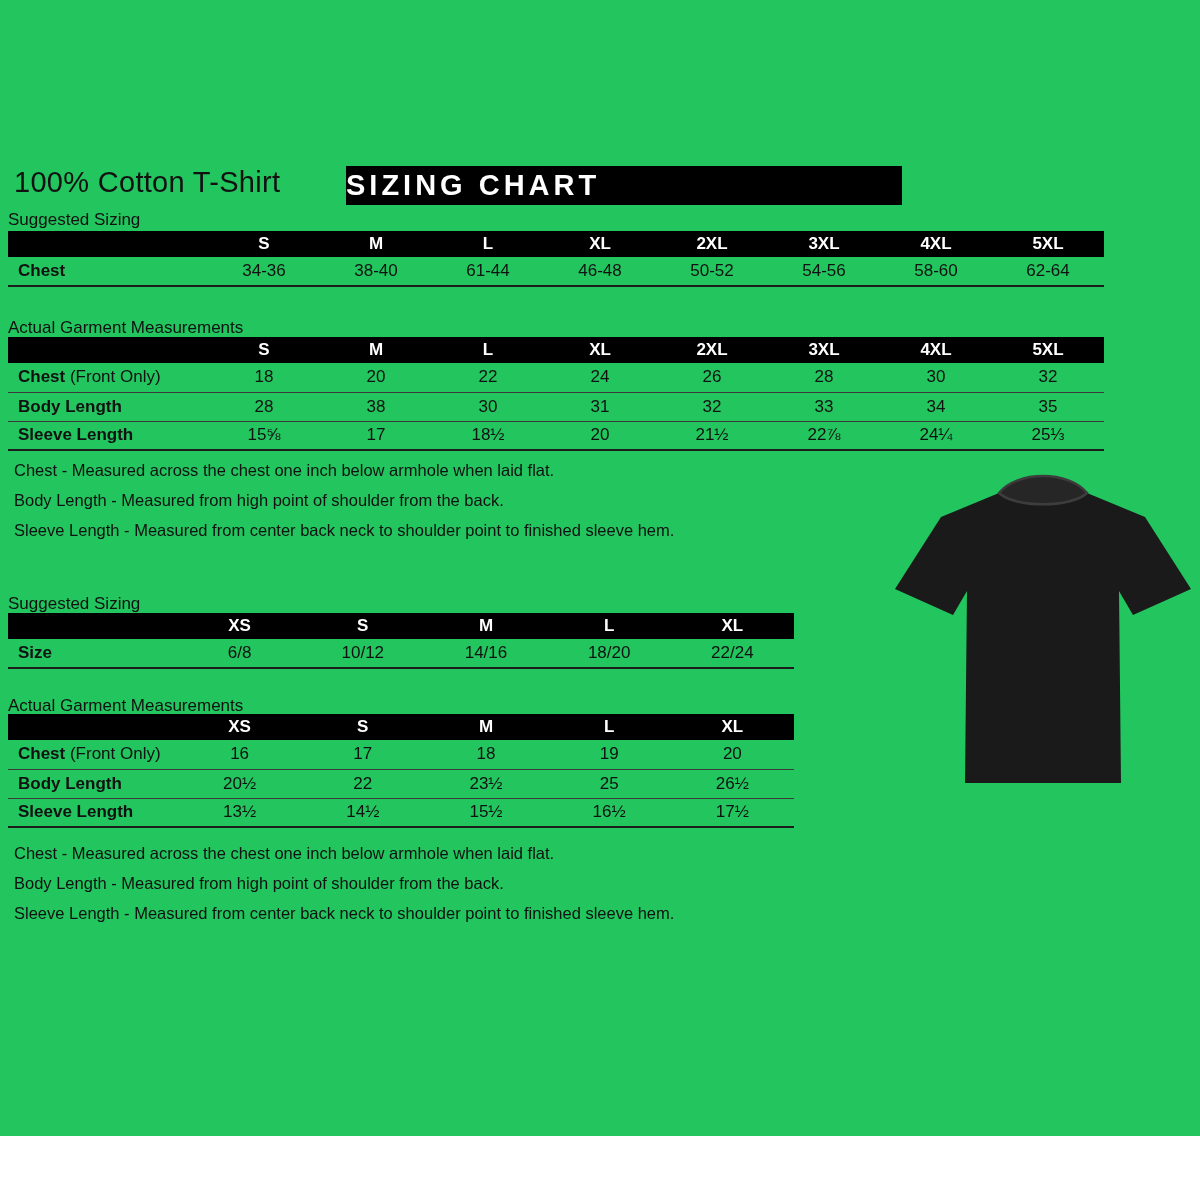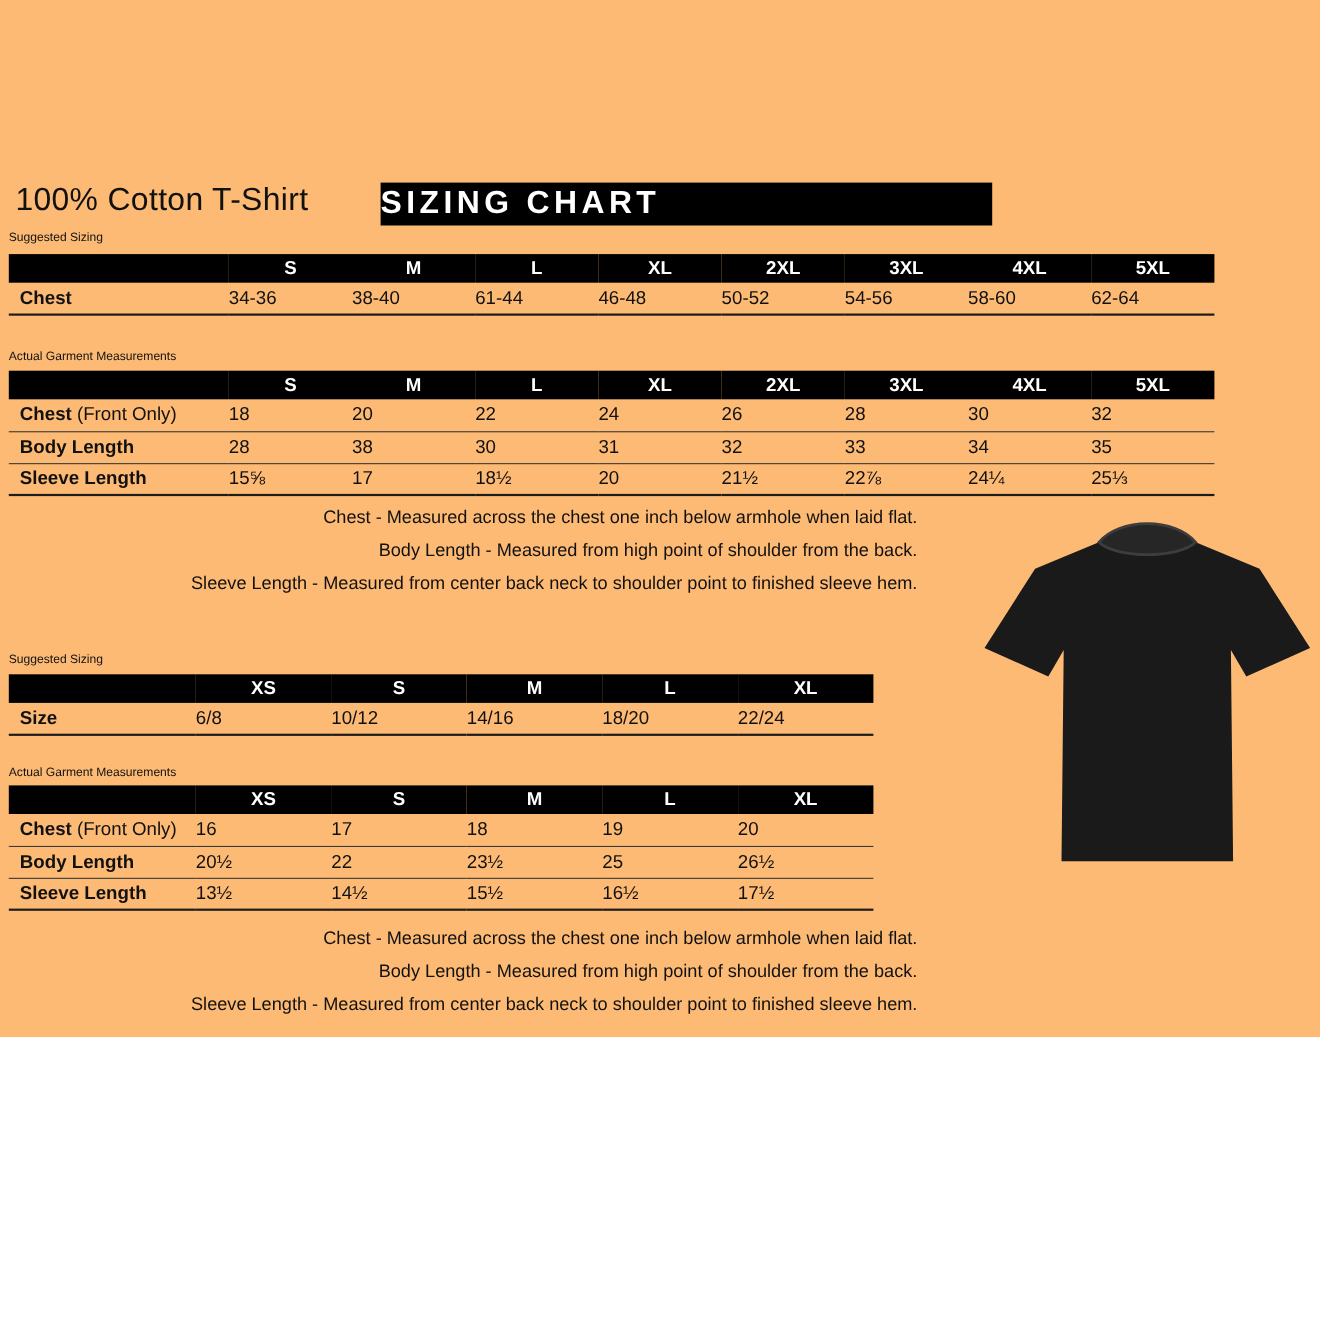--- a/index.html
+++ b/index.html
@@ -1,52 +1,52 @@
 <!DOCTYPE html>
 <html><head>
 <meta charset="utf-8">
 <style>
   * { margin:0; padding:0; box-sizing:border-box; }
   html,body { background:#fff; }
   .page {
-    position:relative; width:1200px; height:943px; background:#fdba74;
+    position:relative; width:1200px; height:1136px; background:#22c55e;
     font-family:"Liberation Sans", sans-serif; color:#111; overflow:hidden;
   }
   .adult-title {
     position:absolute; left:14px; top:166px;
     font-size:29px; font-weight:400; letter-spacing:0.3px; color:#111;
   }
   .banner {
     position:absolute; left:346px; top:166px; width:556px; height:39px;
     background:#000; color:#fff; display:flex; align-items:center; 
     font-size:29px; font-weight:700; letter-spacing:4px;
   }
-  .section-label { position:absolute; font-size:11px; color:#111; }
+  .section-label { position:absolute; font-size:17px; color:#111; }
   .youth-title {
     position:absolute; left:4px; top:551px;
     font-size:26px; font-weight:700; color:#111;
   }
   table.sizes-table {
     position:absolute; border-collapse:collapse; table-layout:fixed;
     font-size:17px; border-bottom:2px solid #1c1c1c;
   }
   table.sizes-table thead th {
     background:#000; color:#fff; font-weight:700; font-size:17px;
     height:26px; text-align:center; padding:0;
   }
   table.sizes-table tbody tr + tr { border-top:1px solid #3a3a3a; }
-  table.sizes-table tbody td { height:29px; padding:0; }
+  table.sizes-table tbody td { text-align:center; height:29px; padding:0; }
   table.sizes-table tbody th.label-col {
     text-align:left; padding-left:10px; font-weight:700; height:29px;
   }
   table.sizes-table .suffix { font-weight:400; }
   .adult-table .label-col { width:200px; }
   .youth-table .label-col { width:170px; }
   .notes { position:absolute; width:820px; }
-  .notes p { font-size:16.5px; color:#111; margin:0 0 11px 0;text-align:right; }
+  .notes p { font-size:16.5px; color:#111; margin:0 0 11px 0; }
   .tshirt-wrap { position:absolute; left:893px; top:466px; width:300px; height:350px; }
 </style>
 </head>
 <body>
 
 <div class="page">
 
   <div class="adult-title">100% Cotton T-Shirt</div>
 
   <div class="banner">

